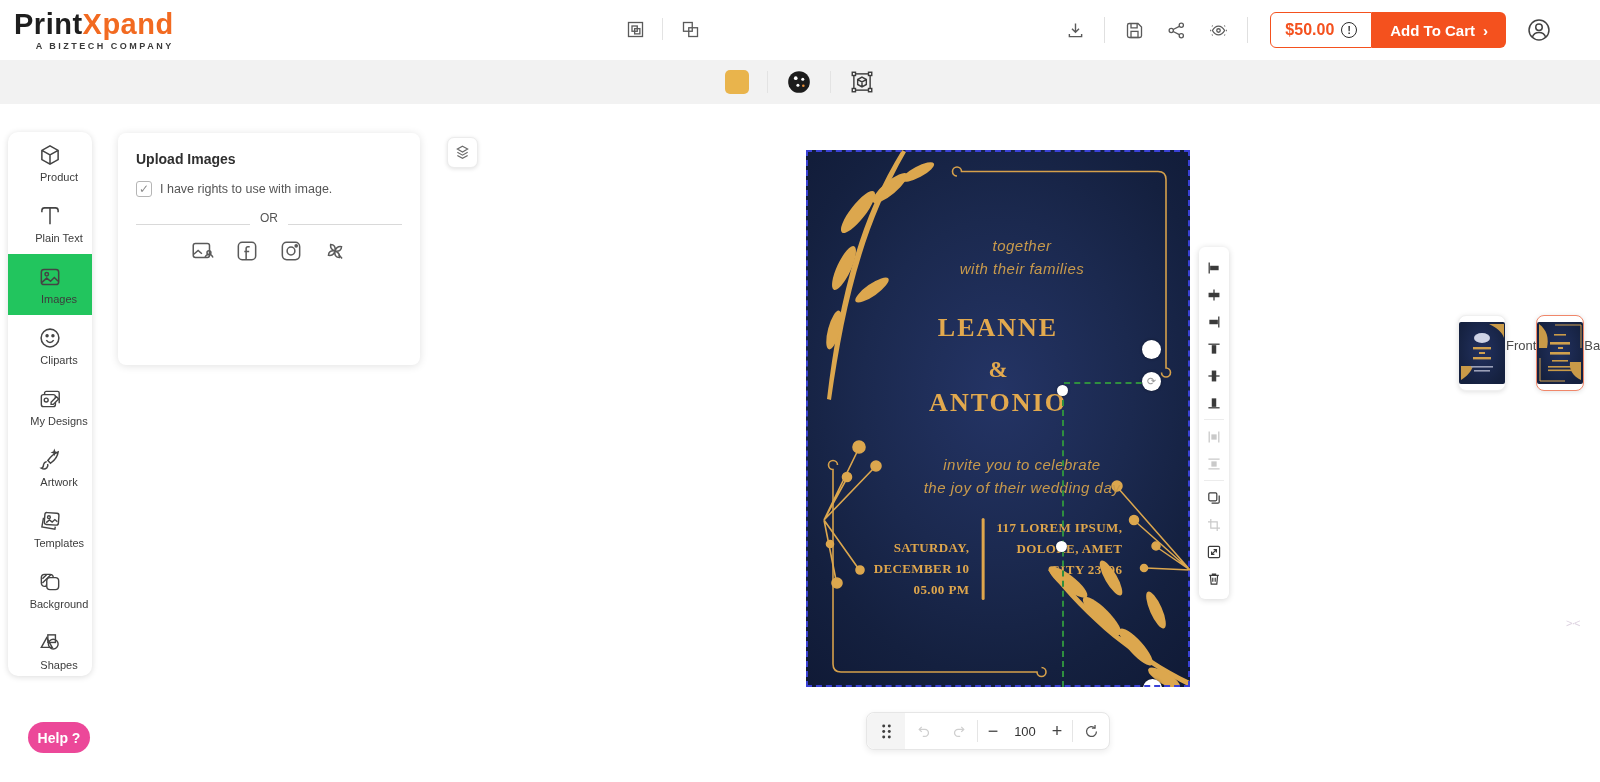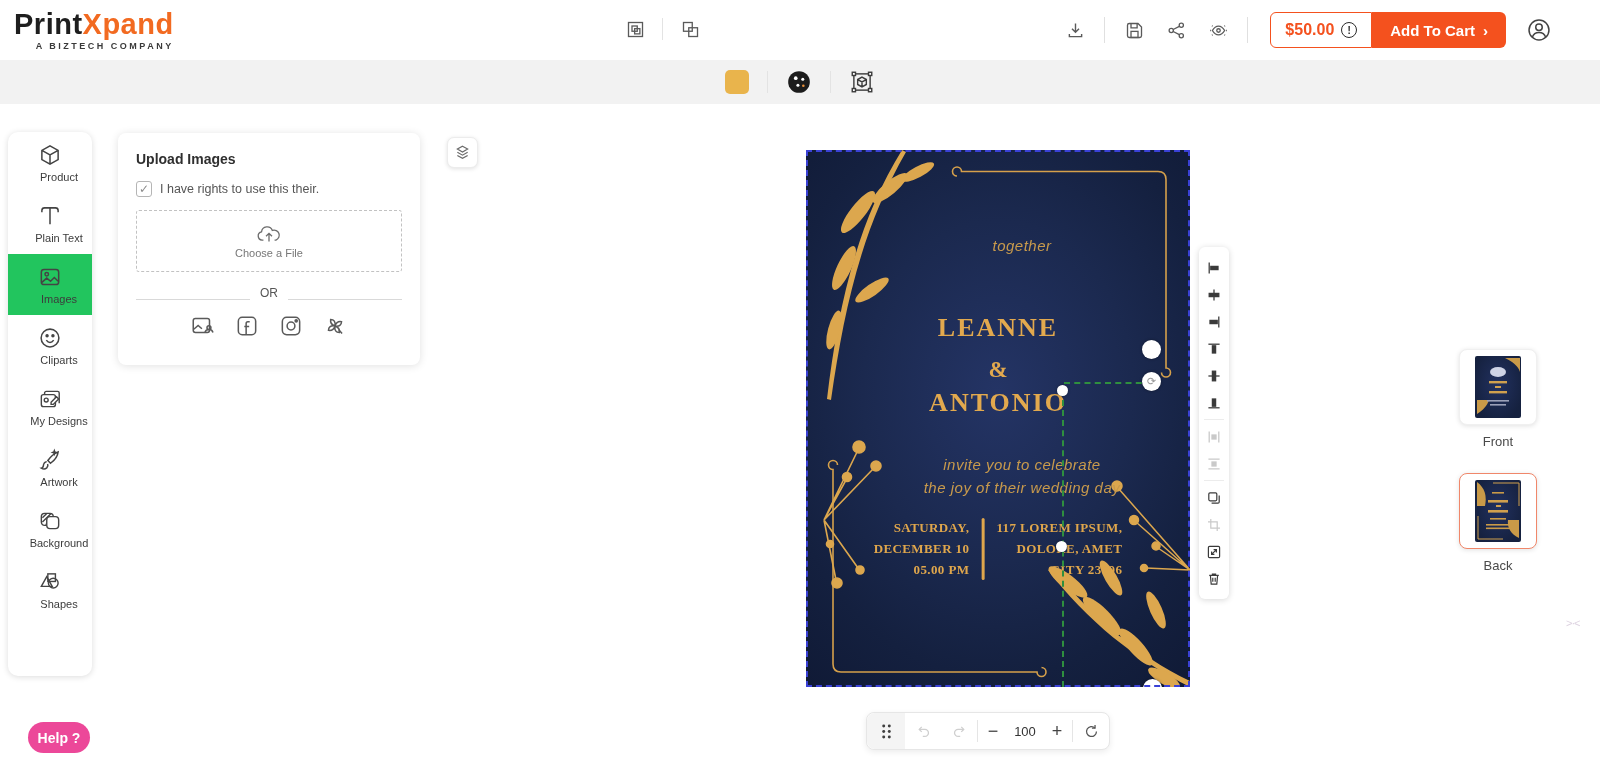--- a/index.html
+++ b/index.html
@@ -62,37 +62,37 @@
   .canvas-wrap { position:absolute; left:806px; top:150px; width:384px; height:537px; }
   .invite { position:absolute; inset:0; overflow:hidden;
     background:radial-gradient(ellipse 300px 380px at 50% 45%, #243465 0%, #1b294f 45%, #14203f 75%, #101a36 100%); }
   .sel-border { position:absolute; inset:0; border:2px dashed #3a41d6; pointer-events:none; }
   .inv-text { position:absolute; left:0; width:100%; text-align:center; color:#d7a14b; }
   .script-line { font-style:italic; font-size:15px; letter-spacing:0.5px; line-height:1.55; color:#c89a4c;padding-left:48px; }
   .name-line { font-family:"Liberation Serif","DejaVu Serif",serif; font-weight:bold; font-size:26px; letter-spacing:2px; color:#e2a94e; }
   .amp-line { font-family:"Liberation Serif","DejaVu Serif",serif; font-weight:bold; font-size:23px; color:#e2a94e; }
   .datevenue { position:absolute; left:50%; transform:translateX(-50%); top:368px; display:flex; align-items:stretch; gap:12px; }
   .dv-col { font-family:"Liberation Serif","DejaVu Serif",serif; font-weight:bold; font-size:13px; line-height:1.6; color:#dfa64c; letter-spacing:0.4px; white-space:nowrap; }
-  .dv-left { text-align:right; } .dv-right { text-align:right; }
+  .dv-left { text-align:right;margin-top:20px; } .dv-right { text-align:right; }
   .dv-bar { width:3px; background:#dfa64c; border-radius:2px; }
   .guide-v { position:absolute; left:256px; top:240px; width:0; height:297px; border-left:2px dashed #2f8f3f; }
   .guide-h { position:absolute; left:258px; top:232px; width:88px; height:0; border-top:2px dashed #2f8f3f; }
   .handle { position:absolute; background:#fff; border-radius:50%; box-shadow:0 0 3px rgba(0,0,0,.4); }
   .handle.sm { width:11px; height:11px; }
   .handle.lg { width:19px; height:19px; display:flex; align-items:center; justify-content:center; color:#9a9a9a; font-size:11px; }
 
   
   .tool-rail { position:absolute; left:1199px; top:247px; width:30px; background:#fff; border-radius:6px; box-shadow:0 1px 6px rgba(0,0,0,.16); display:flex; flex-direction:column; align-items:center; padding:7px 0; z-index:4; }
   .rail-btn { width:30px; height:27px; display:flex; align-items:center; justify-content:center; color:#3b3b3b; cursor:pointer; }
   .rail-btn svg { width:16px; height:16px; }
   .rail-btn.disabled { color:#c9c9c9; cursor:default; }
   .rail-div { width:20px; height:1px; background:#ececec; margin:3px 0; }
 
   
-  .pages { position:absolute; left:1458px; top:349px; width:80px; display:flex; flex-direction:column; align-items:center; z-index:4; }
+  .pages { position:absolute; left:1458px; top:315px; width:80px; display:flex; flex-direction:row; align-items:center; z-index:4; }
   .thumb-card { width:78px; height:76px; background:#fff; border:1px solid #f0f0f0; border-radius:8px; box-shadow:0 1px 5px rgba(0,0,0,.12); display:flex; align-items:center; justify-content:center; cursor:pointer; }
   .thumb-card.selected { border:1.5px solid #f0876a; }
   .thumb-inner { width:46px; height:62px; border-radius:2px; position:relative; overflow:hidden;
     background:radial-gradient(ellipse at 50% 45%, #223160 0%, #15213f 80%); }
   .page-label { font-size:13px; color:#4a4a4a; margin:9px 0 24px; }
 
   
   .zoombar { position:absolute; left:866px; top:712px; height:38px; background:#fff; border:1px solid #e6e6e6; border-radius:8px; box-shadow:0 2px 6px rgba(0,0,0,.08); display:flex; align-items:center; z-index:4; }
   .drag-sec { width:38px; height:100%; background:#f4f4f4; border-radius:8px 0 0 8px; display:flex; align-items:center; justify-content:center; cursor:grab; color:#3e3e3e; }
   .zb-btn { width:36px; height:100%; display:flex; align-items:center; justify-content:center; color:#555; cursor:pointer; }
@@ -251,48 +251,50 @@
     <div class="side-item">
       <svg viewBox="0 0 24 24" fill="none" stroke="#444" stroke-width="1.4">
           <path d="M19.5 4.5c-3.5 1.5-7 4.5-9.5 8l2.5 2.5c3.5-2.5 6.5-6 7-10.5z"></path>
           <path d="M9 13.5c-1.8.3-3 1.8-3.2 4.2-.1 1-.8 1.6-1.8 1.8 1.5 1 3.6 1.1 5-.2 1-1 1.3-2.4.8-3.6"></path>
           <path d="M16 3.5l.4 1.1 1.1.4-1.1.4-.4 1.1-.4-1.1-1.1-.4 1.1-.4z" fill="#444"></path>
         </svg>
       <span class="side-label">Artwork</span>
     </div>
     <div class="side-item">
       <svg viewBox="0 0 24 24" fill="none" stroke="#444" stroke-width="1.3">
+          <rect x="7" y="4.5" width="13" height="11" rx="2" transform="rotate(4 13 10)"></rect>
+          <path d="M6 9l-1.5 8.5 12 2 .4-2.3"></path>
+          <circle cx="11" cy="8.5" r="1.3"></circle>
+          <path d="M8.5 13.5l3-2.5 2.5 2 2.5-2.3 2.3 2"></path>
+        </svg>
+      <span class="side-label">Templates</span>
+    </div>
+    <div class="side-item">
+      <svg viewBox="0 0 24 24" fill="none" stroke="#444" stroke-width="1.3">
           <rect x="4" y="5" width="11" height="11" rx="3"></rect>
           <path d="M5 13l8-8M5 9l4-4M8 15.5l7-7M12 15.5l3-3"></path>
           <rect x="9" y="8" width="11" height="11" rx="3" fill="#fff"></rect>
         </svg>
       <span class="side-label">Background</span>
     </div>
     <div class="side-item">
       <svg viewBox="0 0 24 24" fill="none" stroke="#444" stroke-width="1.3">
           <path d="M9 7l-5 9h10z"></path>
           <rect x="10" y="4.5" width="7" height="7"></rect>
           <circle cx="15" cy="13" r="4.5"></circle>
         </svg>
       <span class="side-label">Shapes</span>
     </div>
   </div>
 
   <div class="upload-panel">
     <div class="upload-title">Upload Images</div>
     <div class="rights-row">
       <span class="checkbox">✓</span>
-      <span class="rights-label">I have rights to use this their.</span>
-    </div>
-    <div class="dropzone">
-      <svg viewBox="0 0 28 22" fill="none" stroke="#6c6c6c" stroke-width="1.4">
-          <path d="M8 17.5H6.5A4.5 4.5 0 0 1 6 8.6 6 6 0 0 1 17.6 7.2 4.8 4.8 0 0 1 21.5 17.5H20"></path>
-          <path d="M14 10.5V19M10.8 13.5L14 10.3l3.2 3.2"></path>
-        </svg>
-      <span class="choose-label">Choose a File</span>
+      <span class="rights-label">I have rights to use with image.</span>
     </div>
     <div class="or-row">
       <span class="or-line"></span>
         <span class="or-text">OR</span>
         <span class="or-line"></span>
     </div>
     <div class="social-row">
       <span class="icon-btn">
         <svg viewBox="0 0 24 24" fill="none" stroke="currentColor" stroke-width="1.4">
             <rect x="3" y="5" width="15" height="13" rx="2"></rect>
@@ -373,20 +375,21 @@
           <path d="M384 420 L312 338 M384 420 L330 372 M384 420 L352 398 M384 420 L340 418" fill="none"></path>
           <circle cx="311" cy="336" r="5"></circle>
             <circle cx="328" cy="370" r="4.5"></circle>
             <circle cx="350" cy="396" r="4"></circle>
             <circle cx="338" cy="418" r="3.5"></circle>
         </g>
       </svg>
 
       <div class="inv-text script-line" style="top:84px">
         <div>together</div>
+        <div>with their families</div>
       </div>
       <div class="inv-text name-line" style="top:163px">LEANNE</div>
       <div class="inv-text amp-line" style="top:207px">&amp;</div>
       <div class="inv-text name-line" style="top:238px">ANTONIO</div>
       <div class="inv-text script-line" style="top:303px">
         <div>invite you to celebrate</div>
         <div>the joy of their wedding day</div>
       </div>
       <div class="datevenue">
         <div class="dv-col dv-left">

